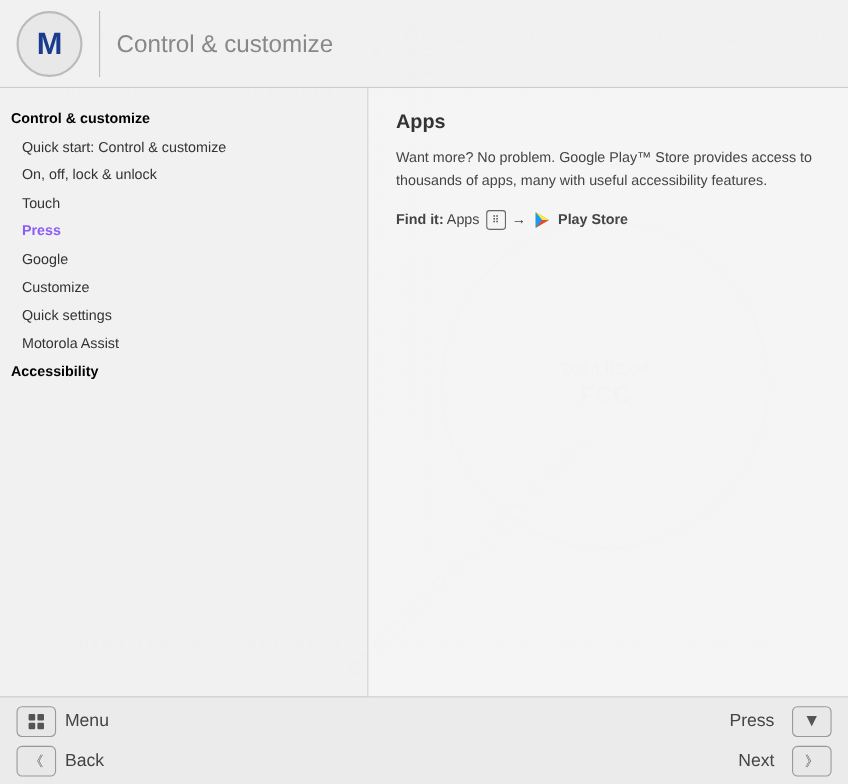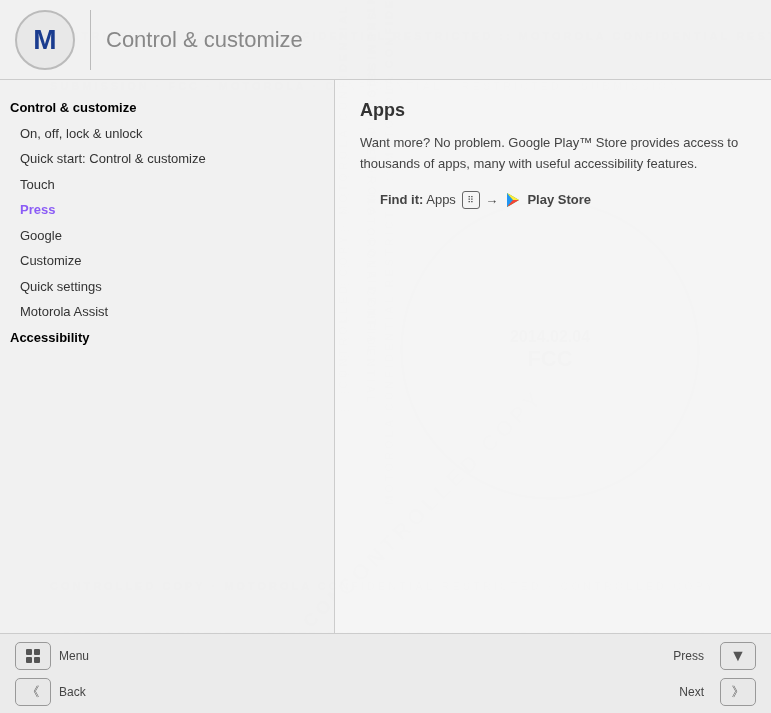--- a/index.html
+++ b/index.html
@@ -132,21 +132,20 @@
       font-size: 13px;
       color: #444;
       line-height: 1.6;
       margin-bottom: 15px;
     }
 
     .find-it {
       font-size: 13px;
       color: #444;
       line-height: 1.6;
-      margin-left: 20px;
     }
 
     .find-it strong {
       font-weight: bold;
     }
 
     .inline-icon {
       display: inline-flex;
       align-items: center;
       justify-content: center;
@@ -208,21 +207,21 @@
       border-radius: 5px;
       display: flex;
       align-items: center;
       justify-content: center;
       background: #e8e8e8;
       font-size: 12px;
       color: #555;
     }
 
     .nav-btn-label {
-      font-size: 12px;
+      font-size: 16px;
       color: #444;
     }
 
     .grid-icon {
       display: grid;
       grid-template-columns: 1fr 1fr;
       gap: 2px;
       width: 14px;
       height: 14px;
     }
@@ -269,22 +268,22 @@
       <span class="logo-m">M</span>
     </div>
     <div class="header-divider"></div>
     <h1 class="header-title">Control &amp; customize</h1>
   </div>
 
   <div class="content-area">
 
     <nav class="sidebar">
       <div class="sidebar-item active">Control &amp; customize</div>
+      <div class="sidebar-item sub">Quick start: Control &amp; customize</div>
       <div class="sidebar-item sub">On, off, lock &amp; unlock</div>
-      <div class="sidebar-item sub">Quick start: Control &amp; customize</div>
       <div class="sidebar-item sub">Touch</div>
       <div class="sidebar-item sub active">Press</div>
       <div class="sidebar-item sub">Google</div>
       <div class="sidebar-item sub">Customize</div>
       <div class="sidebar-item sub">Quick settings</div>
       <div class="sidebar-item sub">Motorola Assist</div>
       <div class="sidebar-item active">Accessibility</div>
     </nav>
 
     <main class="main-content">

